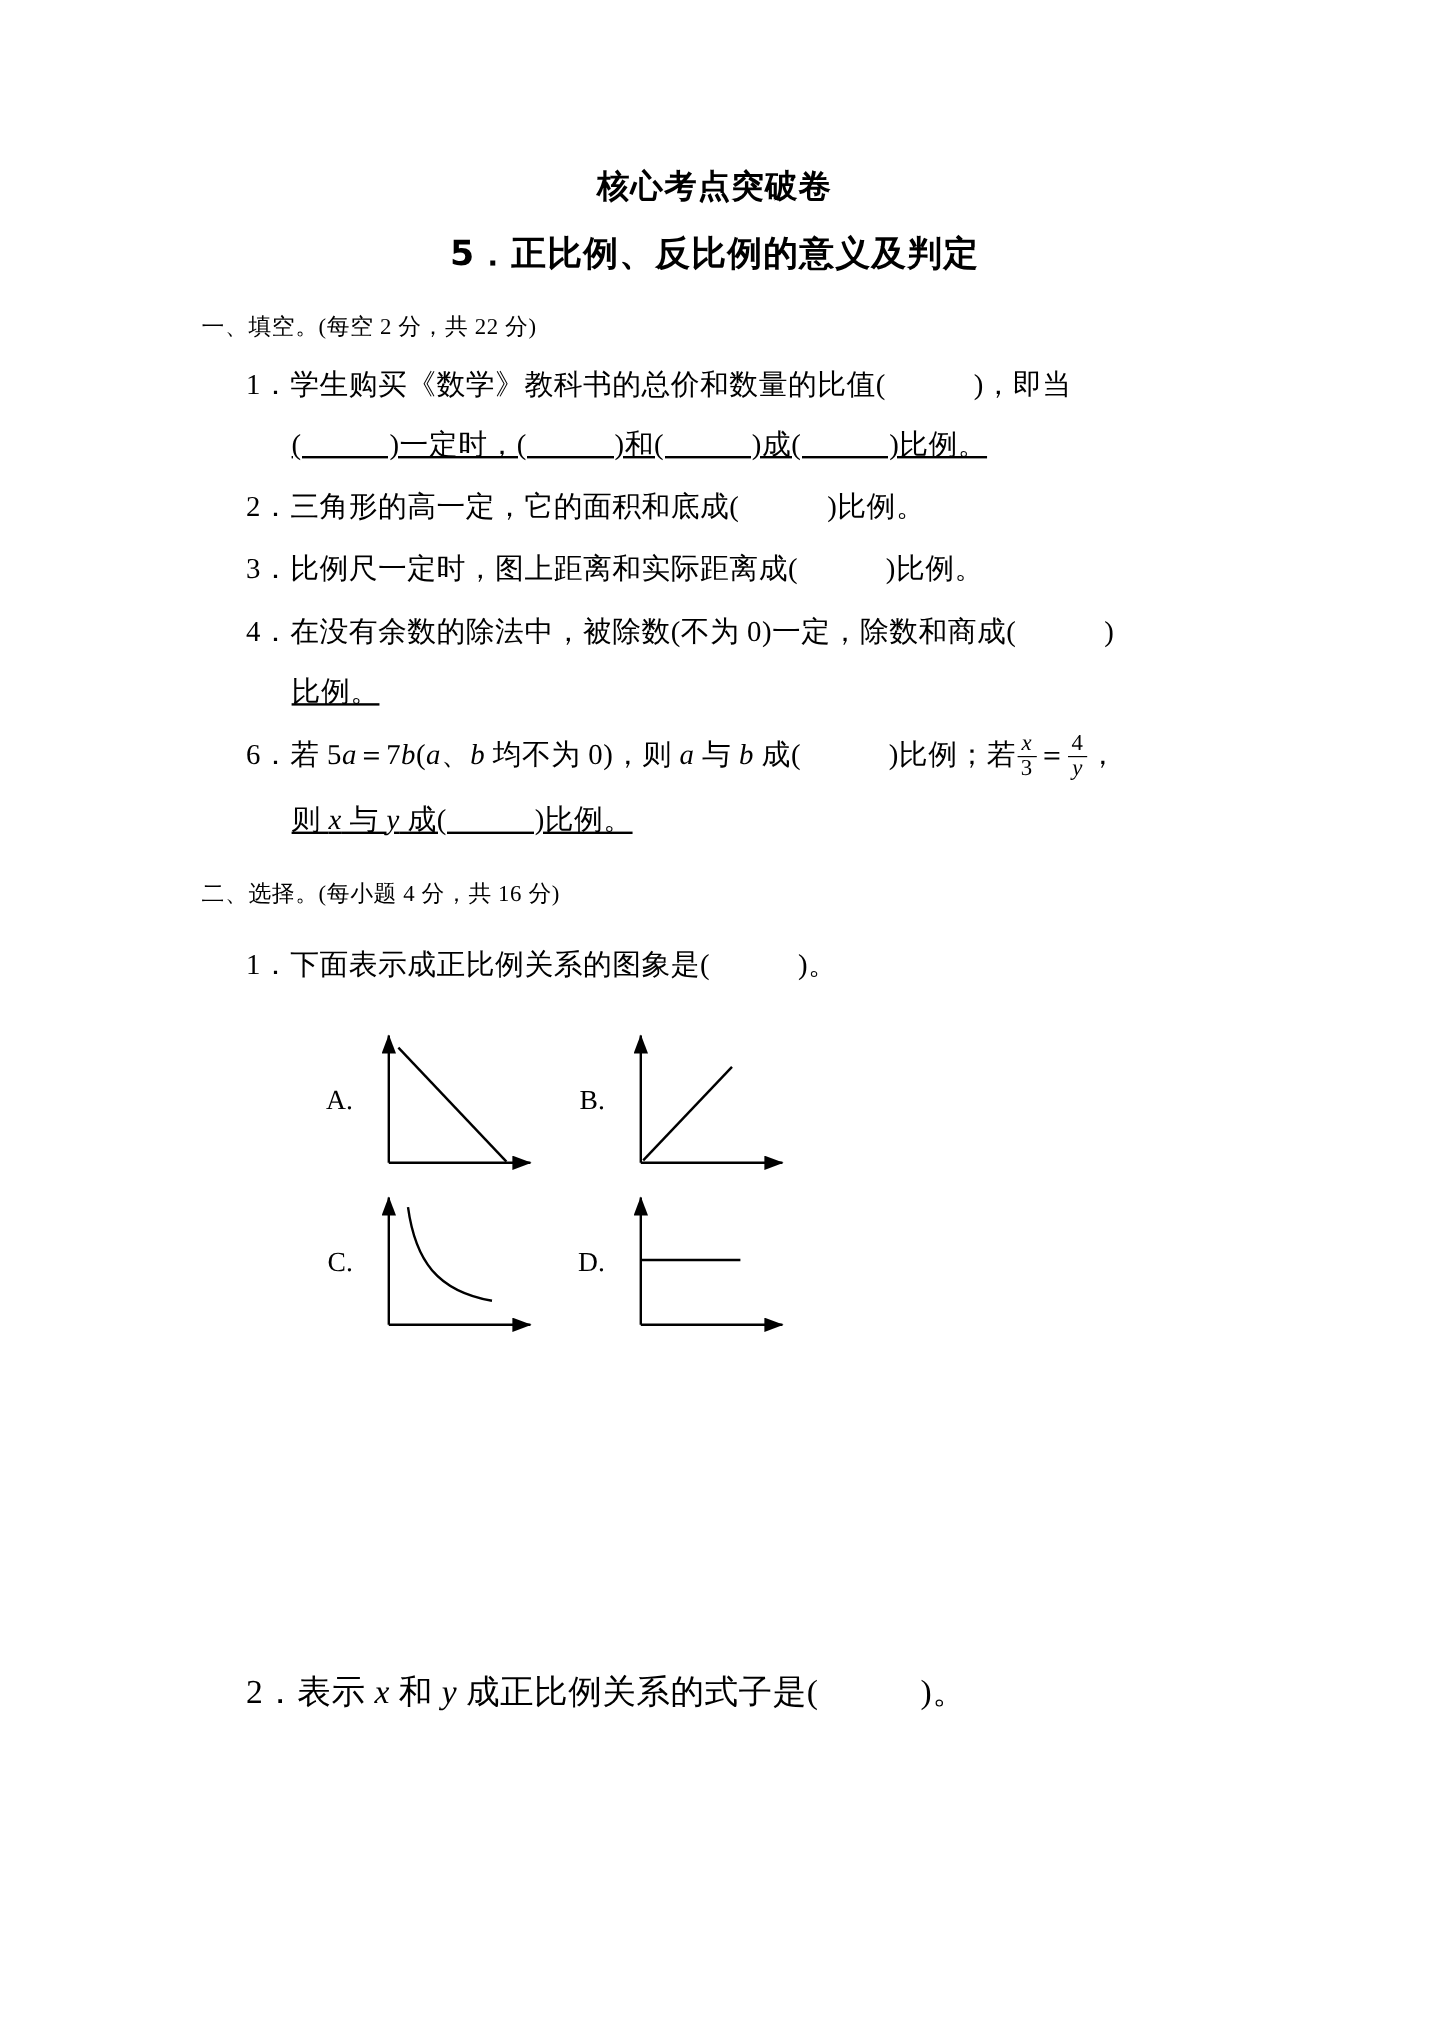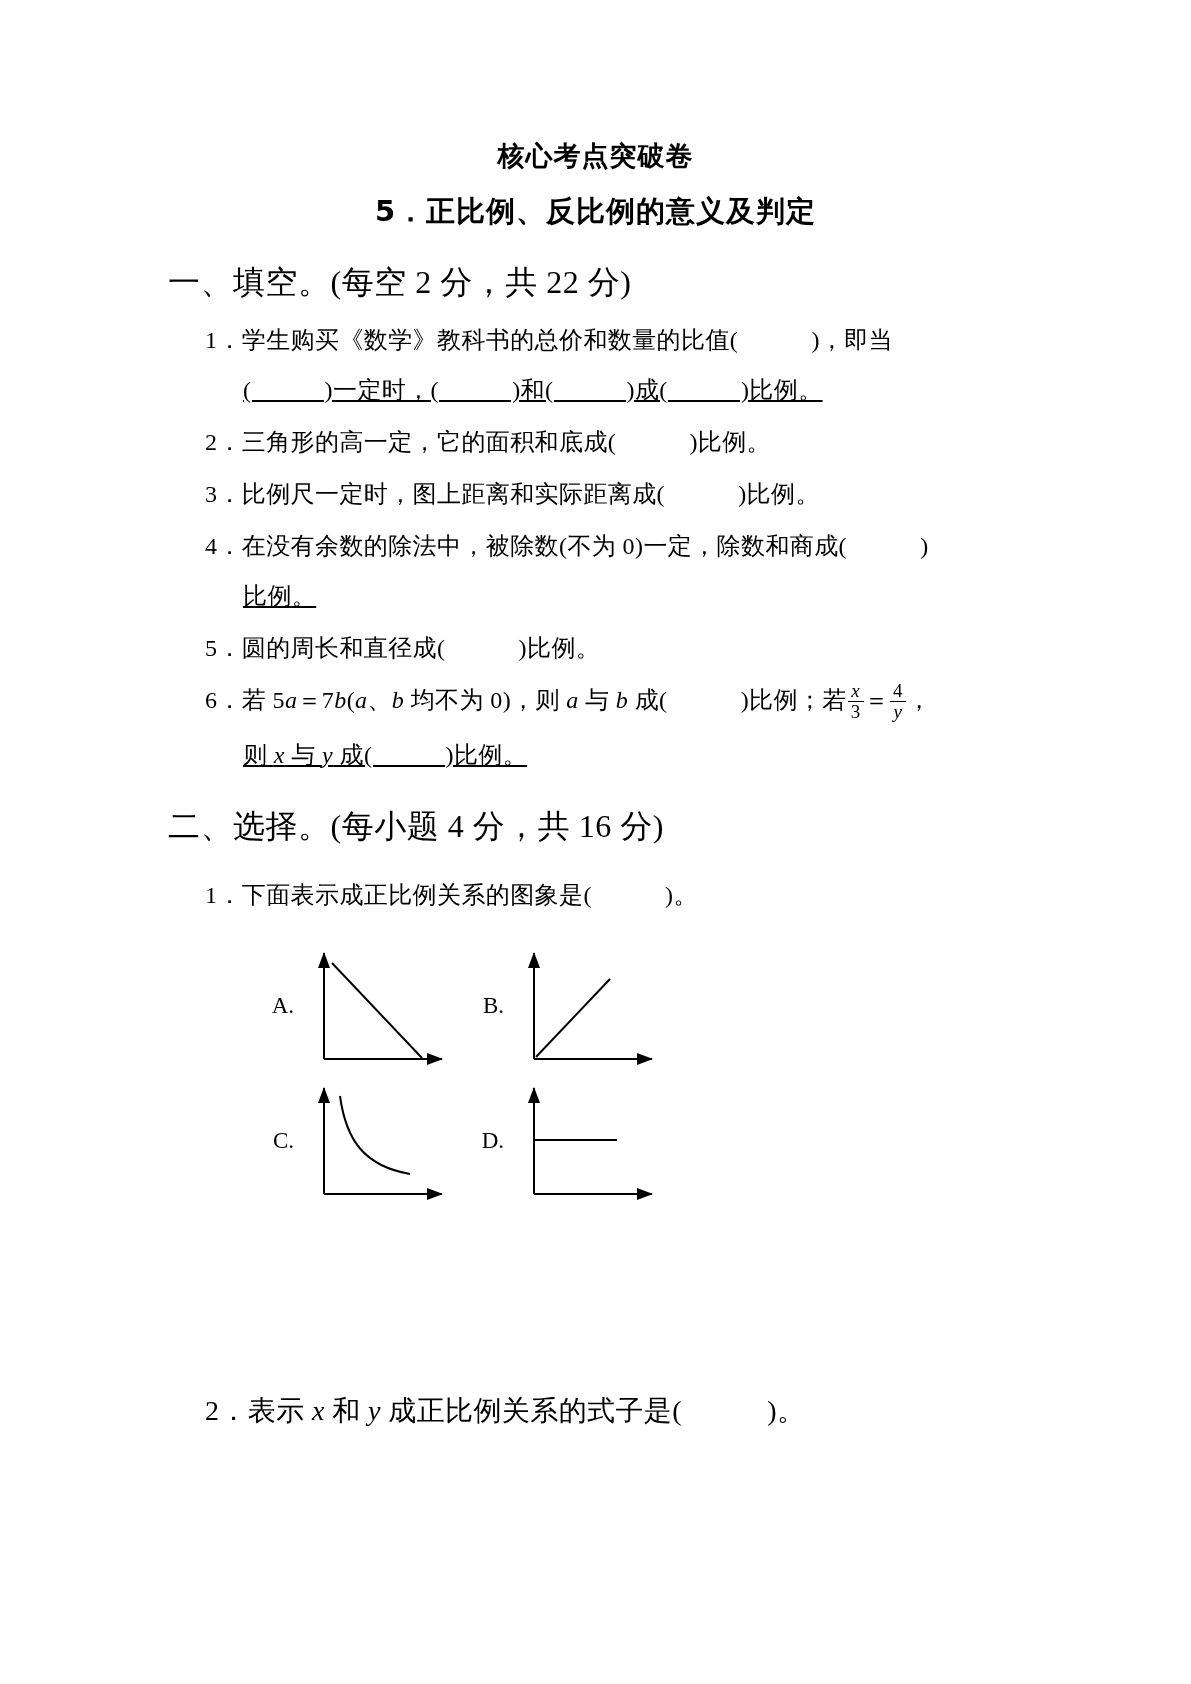--- a/index.html
+++ b/index.html
@@ -35,21 +35,21 @@
     font-weight:bold;
     font-size:29px;
     letter-spacing:1px;
     margin:0;
     padding-top:22px;
     line-height:1.2;
   }
 
   
   .section-head{
-    font-size:32px;
+    font-size:19px;
     margin:30px 0 0 168px;
     line-height:1.45;
     letter-spacing:0.5px;
   }
   .q{
     font-size:24px;
     margin:16px 12px 0 205px;
     line-height:1.5;
     letter-spacing:0.4px;
     position:relative;
@@ -134,23 +134,20 @@
     <span>3．比例尺一定时，图上距离和实际距离成(　　　)比例。</span>
   </div>
 
   <div class="q">
     <span>4．在没有余数的除法中，被除数(不为 0)一定，除数和商成(　　　)</span>
   </div>
   <div class="q-line2">
     <span>比例。</span>
   </div>
 
-  <div class="q">
-    <span>5．圆的周长和直径成(　　　)比例。</span>
-  </div>
 
   <div class="q">
     <span>6．若 5</span><span class="ital">a</span><span>＝7</span><span class="ital">b</span><span>(</span><span class="ital">a</span><span>、</span><span class="ital">b</span><span> 均不为 0)，则 </span><span class="ital">a</span><span> 与 </span><span class="ital">b</span><span> 成(　　　)比例；若</span><span class="frac"><span class="num ital">x</span><span class="den">3</span></span><span>＝</span><span class="frac"><span class="num">4</span><span class="den ital">y</span></span><span>，</span>
   </div>
   <div class="q-line2">
     <span>则 </span><span class="ital">x</span><span> 与 </span><span class="ital">y</span><span> 成(　　　)比例。</span>
   </div>
 
   <div class="section-head">二、选择。(每小题 4 分，共 16 分)</div>
 

